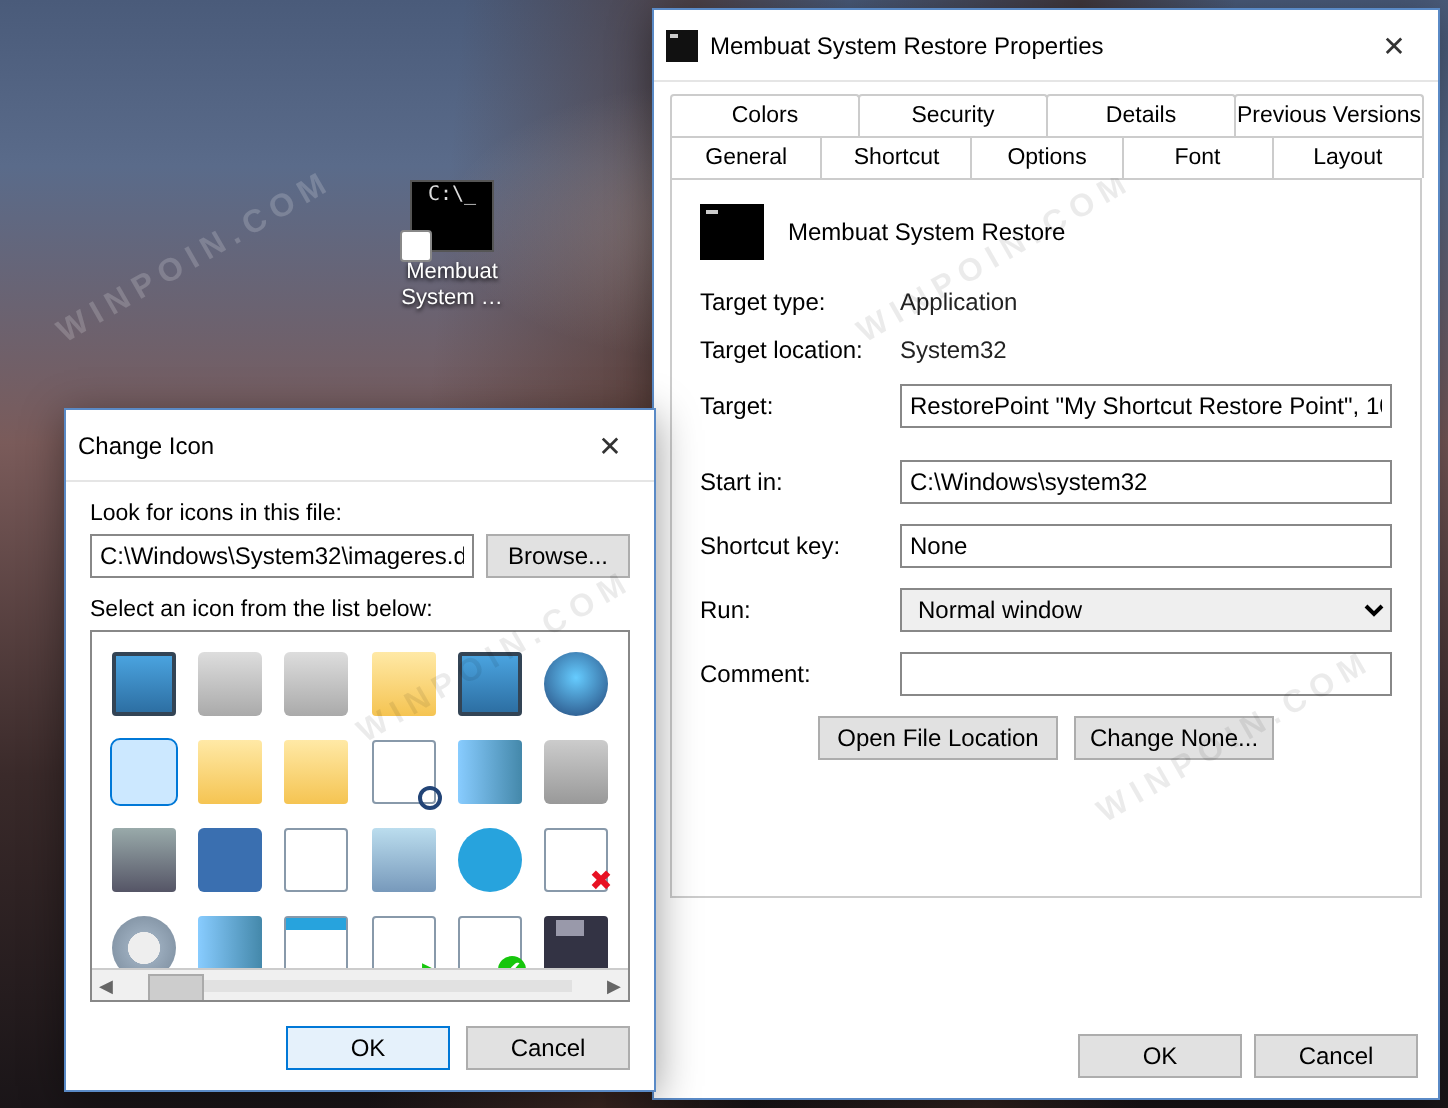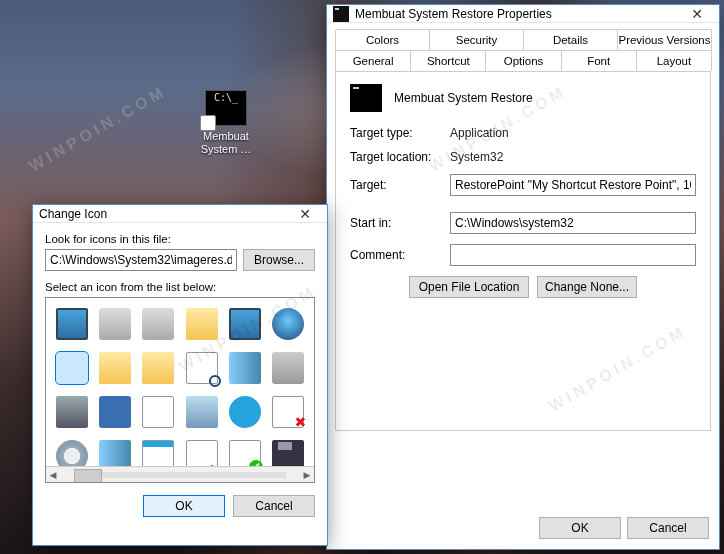--- a/index.html
+++ b/index.html
@@ -27,21 +27,21 @@
     background:#fff; border:1px solid #888; border-radius:2px;
   }
   .shortcut .thumb .prompt { color:#ddd; font:10px/1 monospace; padding:2px; }
   .shortcut-label { text-shadow:0 1px 2px #000; line-height:1.2; }
 
   .window {
     position: absolute; background:#fff; border:1px solid #5a8ac6;
     box-shadow: 0 4px 20px rgba(0,0,0,.4);
   }
   .titlebar {
-    height: 18px; display:flex; align-items:center; padding:0 6px; font-size:12px;
+    height: 36px; display:flex; align-items:center; padding:0 6px; font-size:12px;
     border-bottom:1px solid #e5e5e5; background:#fff;justify-content:space-between;
   }
   .titlebar .tico { width:16px; height:16px; background:#111; margin-right:6px; position:relative; }
   .titlebar .tico::before { content:""; position:absolute; left:2px; top:2px; width:4px; height:2px; background:#ccc; }
   .titlebar .spacer { flex:1; }
   .winbtn { width:44px; height:30px; display:flex; align-items:center; justify-content:center; color:#333; font-size:14px; margin:-0 -6px 0 0; }
 
   
   .props { left: 326px; top: 4px; width: 394px; height: 546px; }
   .tabs { padding: 6px 8px 0; }
@@ -178,20 +178,28 @@
       <div class="val static">System32</div>
     </div>
     <div class="field">
       <div class="lab">Target:</div>
       <div class="val"><input value="RestorePoint &quot;My Shortcut Restore Point&quot;, 100, 7&quot;" style=""></div>
     </div>
     <div style="height:6px"></div>
     <div class="field">
       <div class="lab">Start in:</div>
       <div class="val"><input value="C:\Windows\system32" style=""></div>
+    </div>
+    <div class="field">
+      <div class="lab">Shortcut key:</div>
+      <div class="val"><input value="None" style=""></div>
+    </div>
+    <div class="field">
+      <div class="lab">Run:</div>
+      <div class="val"><select><option>Normal window</option></select></div>
     </div>
     <div class="field">
       <div class="lab">Comment:</div>
       <div class="val"><input value="" style=""></div>
     </div>
     <div class="btnrow">
       <div class="btn" style="min-width:120px">Open File Location</div>
       <div class="btn" style="min-width:100px">Change None...</div>
     </div>
   </div>

